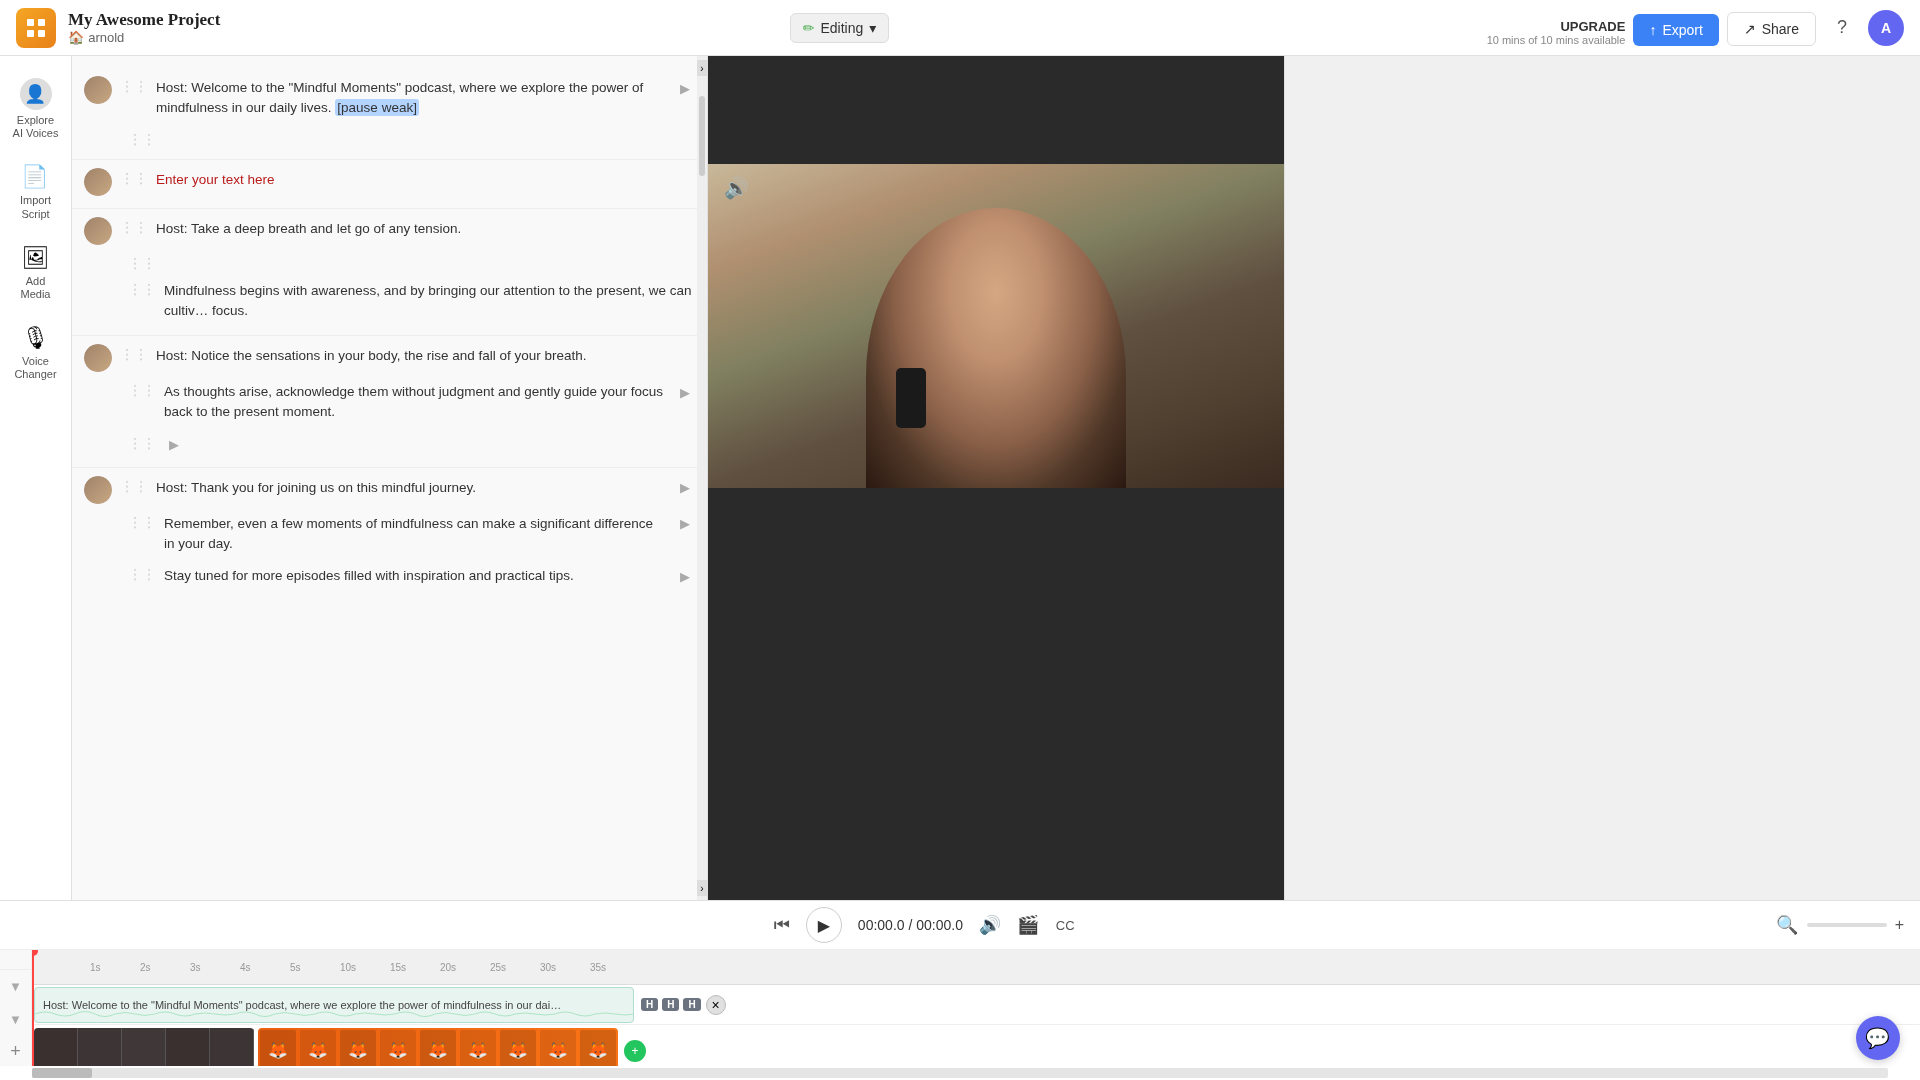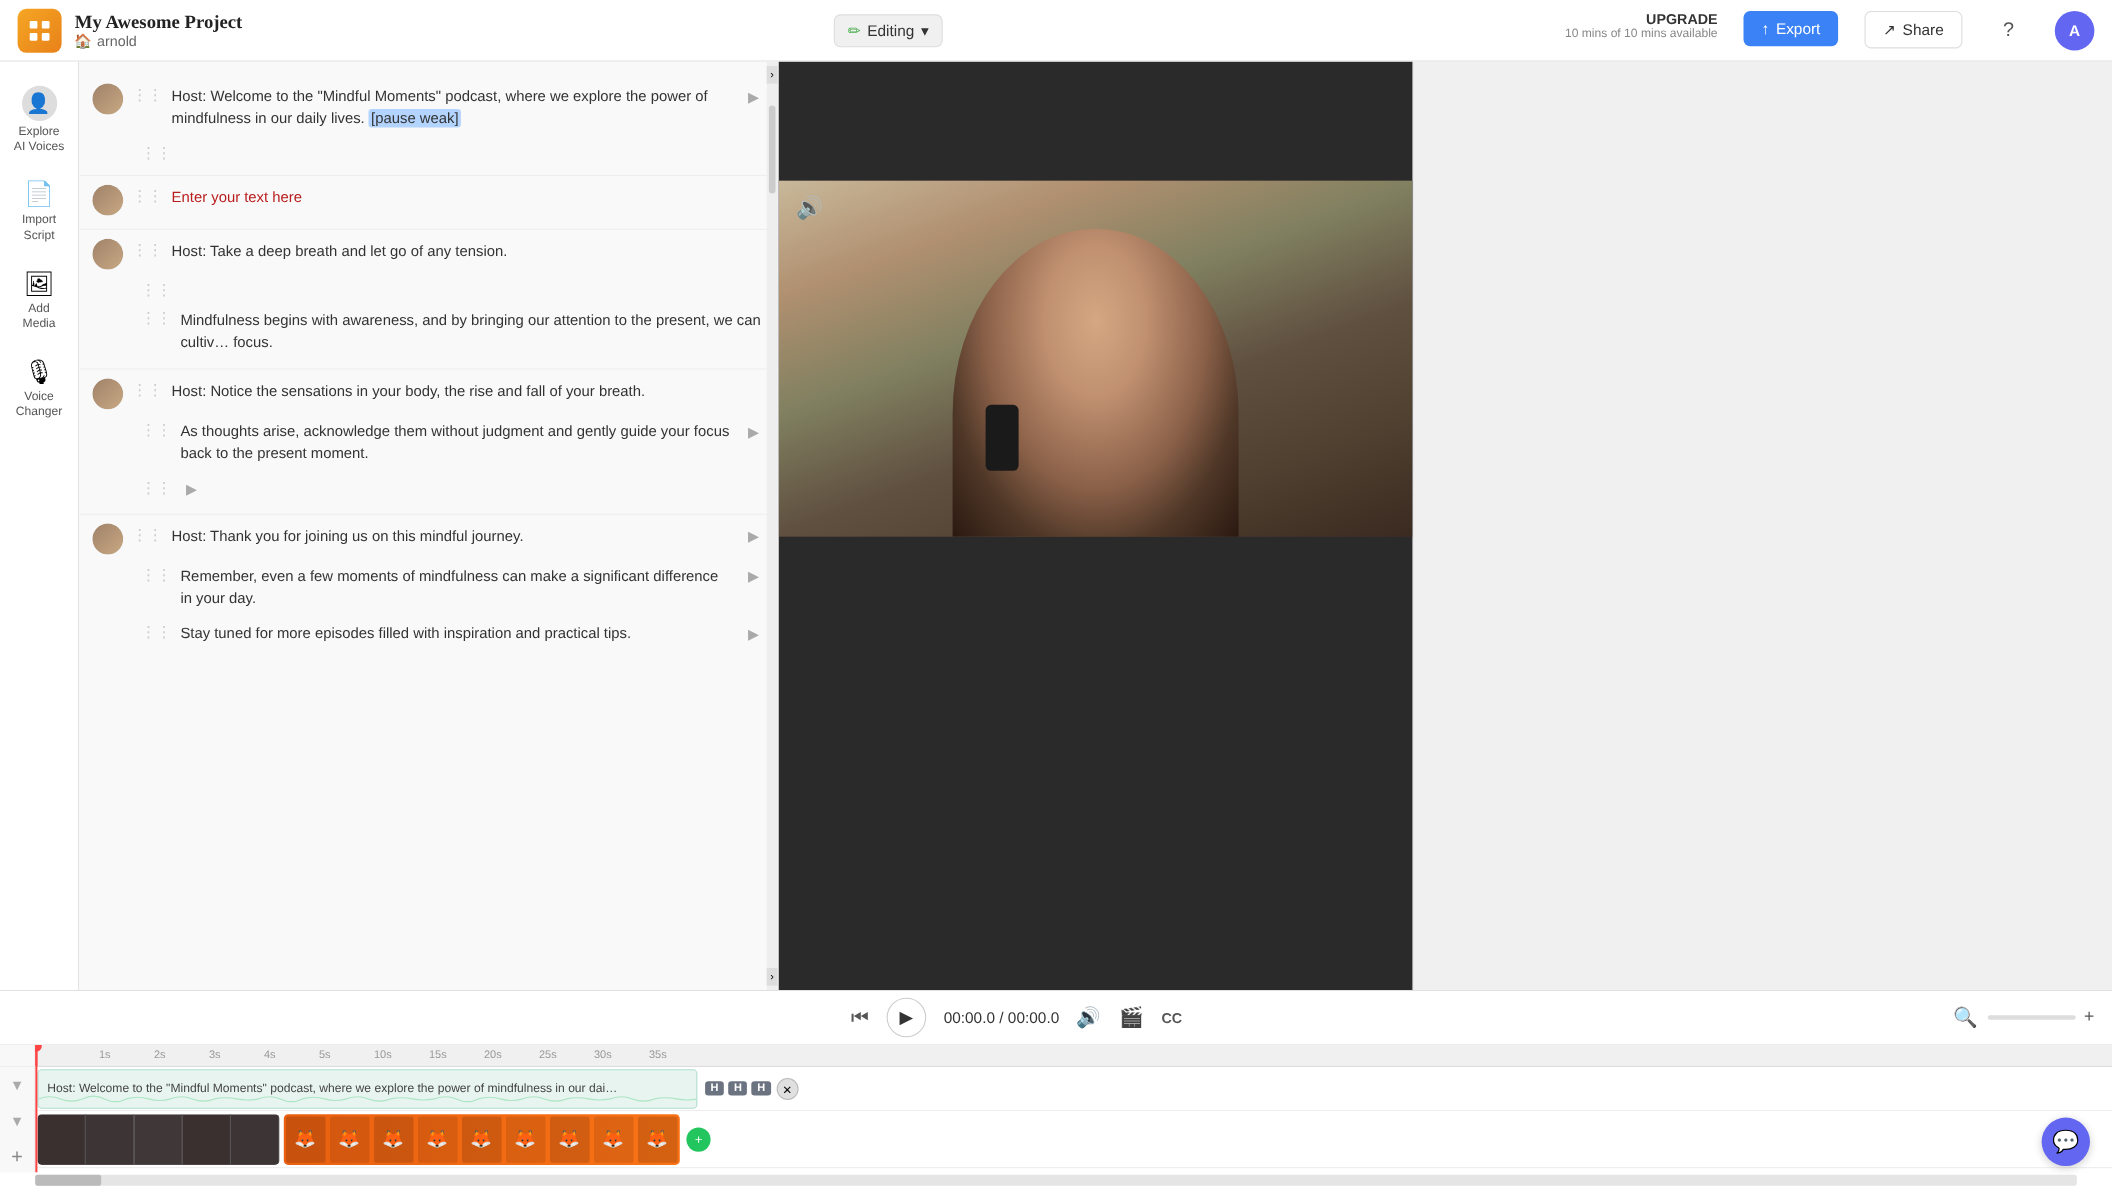--- a/index.html
+++ b/index.html
@@ -20,21 +20,21 @@
     .breadcrumb { display: flex; align-items: center; gap: 4px; font-size: 13px; color: #666; }
 
     .header-center { display: flex; align-items: center; gap: 8px; }
     .editing-btn {
       display: flex; align-items: center; gap: 6px;
       background: #f0f0f0; border: 1px solid #ddd; border-radius: 6px;
       padding: 6px 12px; font-size: 14px; color: #333; cursor: pointer;
     }
     .editing-btn .pencil { color: #4CAF50; }
 
-    .header-right { display: flex; align-items: flex-start; gap: 24px; margin-left: 28px; }
+    .header-right { display: flex; align-items: flex-end; gap: 8px; margin-left: 28px; }
     .upgrade-section { text-align: right; }
     .upgrade-label { font-size: 13px; font-weight: 600; color: #333; }
     .upgrade-sub { font-size: 11px; color: #888; }
     .export-btn {
       display: flex; align-items: center; gap: 6px;
       background: #3b82f6; color: white; border: none; border-radius: 6px;
       padding: 8px 16px; font-size: 14px; font-weight: 500; cursor: pointer;
     }
     .share-btn {
       display: flex; align-items: center; gap: 6px;
@@ -357,21 +357,21 @@
     <div style="flex:1;display:flex;align-items:center;justify-content:center;gap:16px;">
       <button class="ctrl-btn">⏮</button>
       <button class="play-main-btn">▶</button>
       <span class="time-display">
         <span>00:00.0</span>
         <span> / </span>
         <span>00:00.0</span>
       </span>
       <button class="ctrl-btn">🔊</button>
       <button class="ctrl-btn">🎬</button>
-      <button class="ctrl-btn" style="font-size:13px;font-weight:700;">CC</button>
+      <button class="ctrl-btn" style="font-size:13px;font-weight:400;">CC</button>
     </div>
     <div style="display:flex;align-items:center;gap:8px;padding-right:16px;">
       <button class="ctrl-btn">🔍</button>
       <div style="width:80px;height:4px;background:#ddd;border-radius:2px;"></div>
       <button class="ctrl-btn" style="font-size:16px;">+</button>
     </div>
   </div>
 
   <div style="display:flex;flex:1;overflow:hidden;">
 
@@ -383,21 +383,21 @@
       <div style="flex:1;display:flex;align-items:center;justify-content:center;">
         <button class="tc-btn">▼</button>
       </div>
       <div style="height:30px;display:flex;align-items:center;justify-content:center;">
         <button class="tc-btn" style="font-size:18px;color:#888;">+</button>
       </div>
     </div>
 
     <div style="flex:1;overflow-x:auto;overflow-y:hidden;position:relative;">
 
-      <div style="height:20px;background:#f0f0f0;border-bottom:1px solid #ddd;display:flex;align-items:center;padding-left:8px;position:relative;">
+      <div style="height:35px;background:#f0f0f0;border-bottom:1px solid #ddd;display:flex;align-items:center;padding-left:8px;position:relative;">
         <div style="position:absolute;left:0;top:0;width:2px;height:100%;background:#ff4444;"></div>
         <div style="display:flex;gap:0;">
           <div style="min-width:50px;font-size:10px;color:#999;"></div>
           <div style="min-width:50px;font-size:10px;color:#999;">1s</div>
           <div style="min-width:50px;font-size:10px;color:#999;">2s</div>
           <div style="min-width:50px;font-size:10px;color:#999;">3s</div>
           <div style="min-width:50px;font-size:10px;color:#999;">4s</div>
           <div style="min-width:50px;font-size:10px;color:#999;">5s</div>
           <div style="min-width:50px;font-size:10px;color:#999;">10s</div>
           <div style="min-width:50px;font-size:10px;color:#999;">15s</div>

